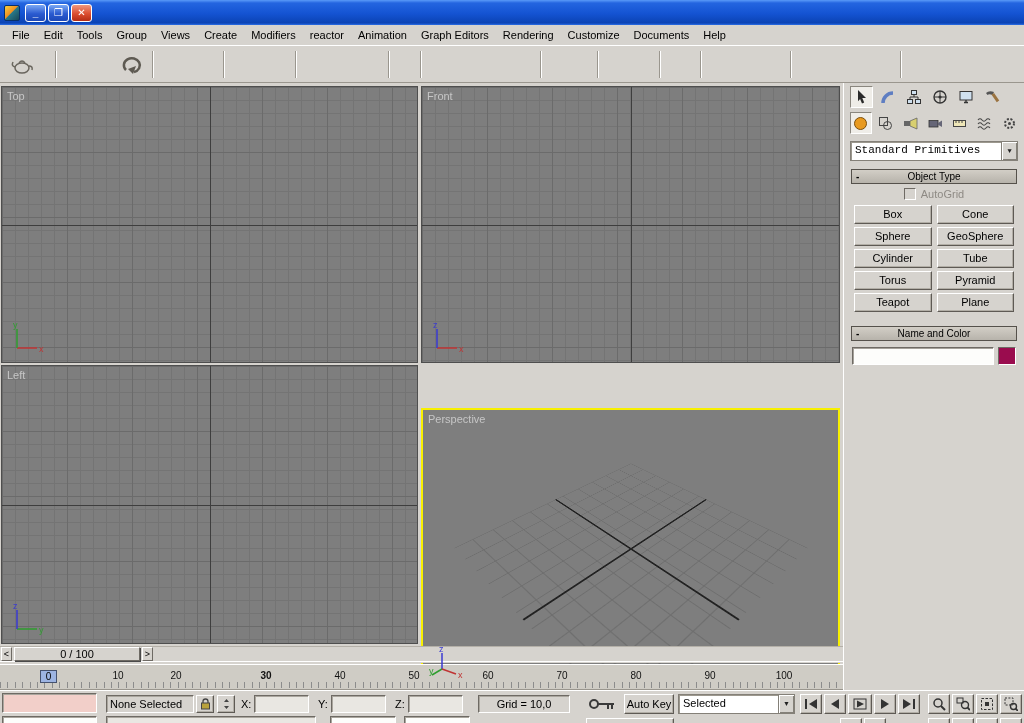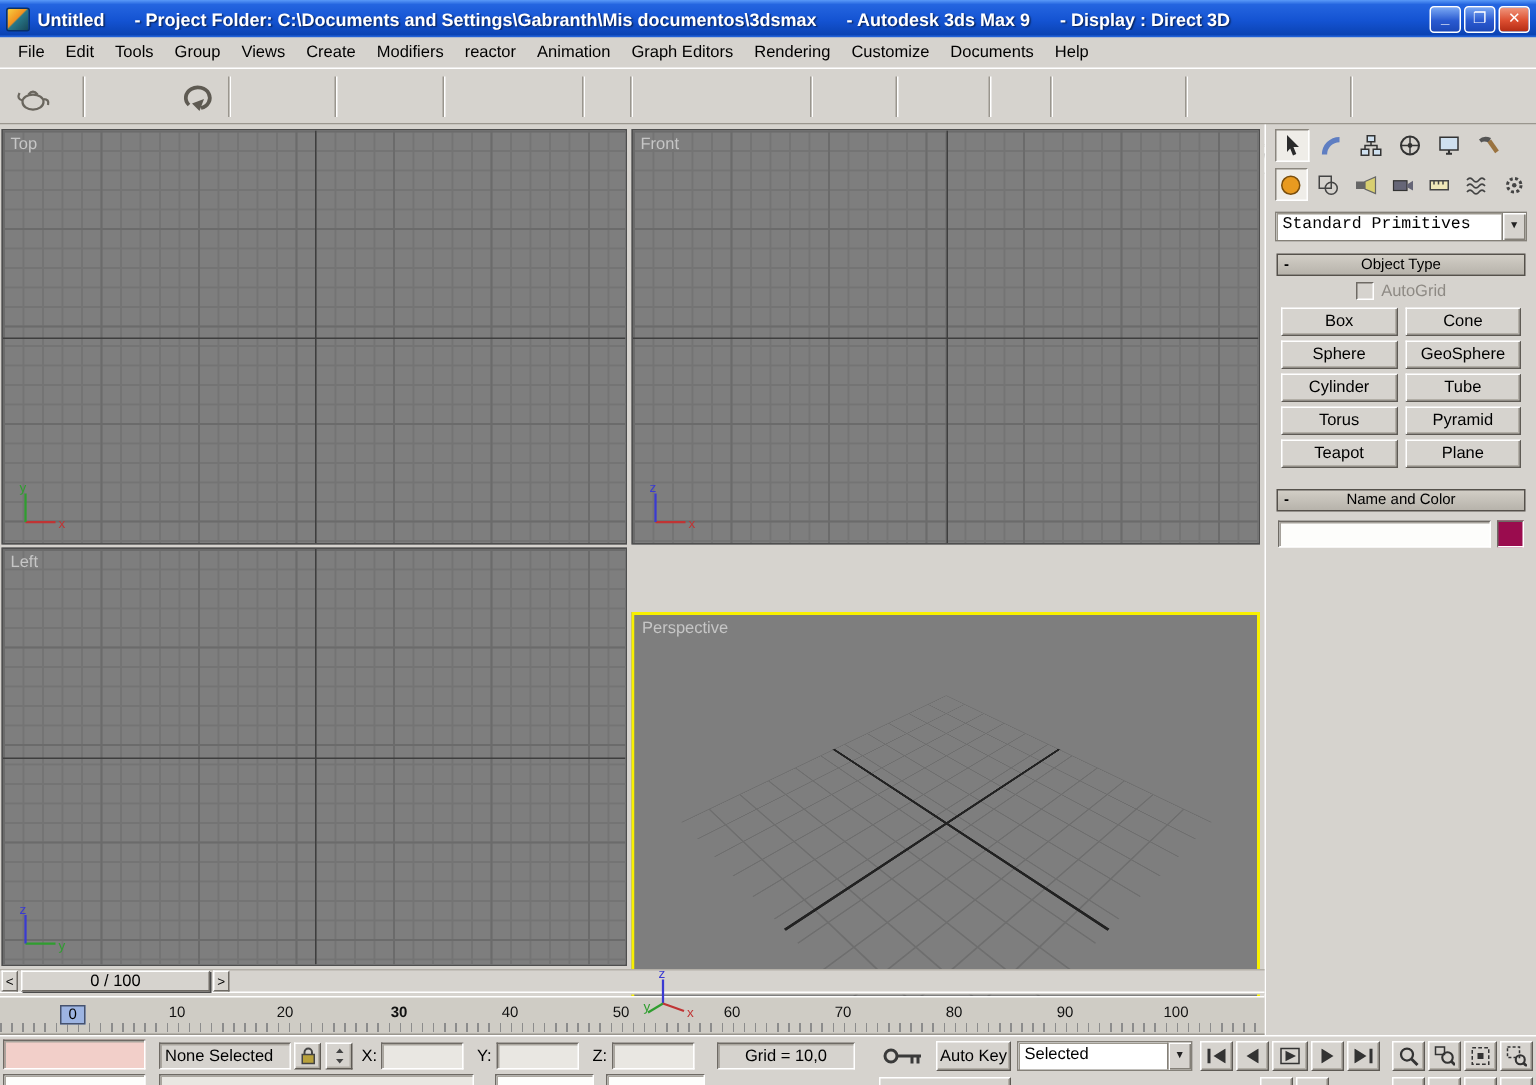--- a/index.html
+++ b/index.html
@@ -115,21 +115,20 @@
   .pink-listener { background:#f2cfc9; }
   .white-listener { background:#fdfdfb; }
 </style>
 </head>
 <body>
 
 <div id="app">
 
   <div class="titlebar">
     <div class="app-icon"></div>
-    <div class="title-text">Untitled      - Project Folder: C:\Documents and Settings\Gabranth\Mis documentos\3dsmax      - Autodesk 3ds Max 9      - Display : Direct 3D</div>
     <div class="winbtns">
       <div class="winbtn blue">_</div>
       <div class="winbtn blue">❐</div>
       <div class="winbtn red">✕</div>
     </div>
   </div>
 
   <div class="menubar">
     <span class="menu-item">File</span>
     <span class="menu-item">Edit</span>
@@ -248,21 +247,21 @@
       <div class="ts-track"></div>
       <div class="ts-arrow" style="left:1px;">&lt;</div>
       <div class="ts-handle">0 / 100</div>
       <div class="ts-arrow" style="left:142px;">&gt;</div>
     </div>
 
     <div class="ruler">
       <div class="ruler-ticks"></div>
       <div class="frame-marker">0</div>
       <span class="ruler-num" style="left:118px;">10</span>
-      <span class="ruler-num" style="left:190px;">20</span>
+      <span class="ruler-num" style="left:176px;">20</span>
       <span class="ruler-num" style="left:266px;font-weight:bold;">30</span>
       <span class="ruler-num" style="left:340px;">40</span>
       <span class="ruler-num" style="left:414px;">50</span>
       <span class="ruler-num" style="left:488px;">60</span>
       <span class="ruler-num" style="left:562px;">70</span>
       <span class="ruler-num" style="left:636px;">80</span>
       <span class="ruler-num" style="left:710px;">90</span>
       <span class="ruler-num" style="left:784px;">100</span>
     </div>
   </div>

